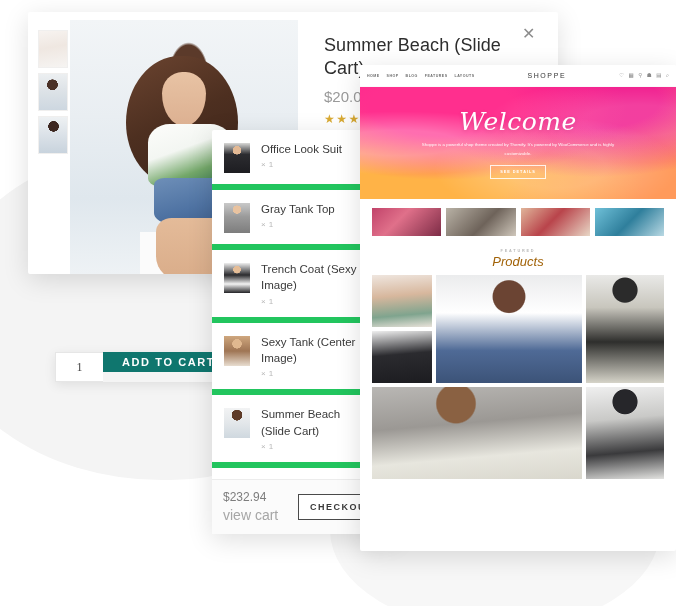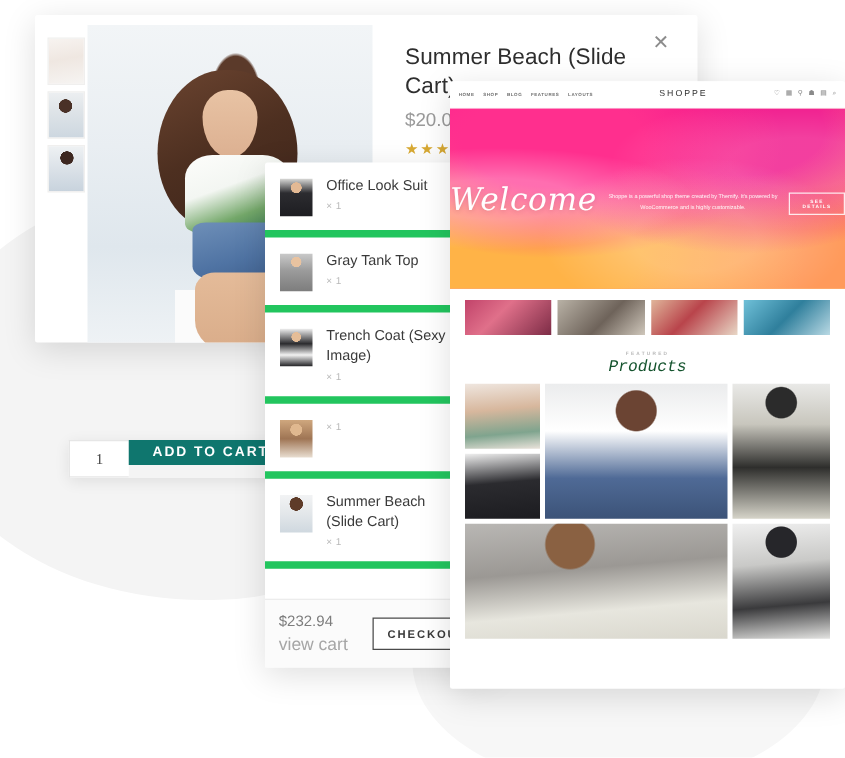--- a/index.html
+++ b/index.html
@@ -172,28 +172,28 @@
   }
   .sp-nav-links{display:flex;gap:7px;flex:0 0 auto;}
   .sp-nav-links span{font-size:3.6px;color:#6f6f6f;letter-spacing:.45px;font-weight:bold;}
   .sp-brand{
     flex:1;text-align:center;font-size:7px;color:#333;letter-spacing:1.6px;
   }
   .sp-nav-icons{display:flex;gap:4.5px;align-items:center;flex:0 0 auto;}
   .sp-nav-icons span{font-size:5.5px;color:#8a8a8a;line-height:1;}
 
   .sp-hero{
-    height:144px;position:relative;overflow:hidden;
+    height:112px;position:relative;overflow:hidden;
     background:
       radial-gradient(ellipse at 26% 18%, #ff2f8e 0 22%, transparent 56%),
       radial-gradient(ellipse at 74% 12%, #f0158a 0 20%, transparent 55%),
       radial-gradient(ellipse at 18% 82%, #ffb347 0 26%, transparent 62%),
       radial-gradient(ellipse at 84% 86%, #ff9a5b 0 24%, transparent 60%),
       linear-gradient(155deg,#ff1f8c 0%,#ff5ea0 34%,#ff8f6e 68%,#ffc46a 100%);
-    display:flex;flex-direction:row;align-items:center;justify-content:center;
+    display:flex;flex-direction:column;align-items:center;justify-content:center;
   }
   .sp-hero:before{
     content:"";position:absolute;inset:0;
     background:
       radial-gradient(ellipse at 12% 50%, rgba(255,255,255,.30) 0 16%, transparent 40%),
       radial-gradient(ellipse at 62% 72%, rgba(255,255,255,.22) 0 18%, transparent 44%),
       radial-gradient(ellipse at 88% 30%, rgba(255,255,255,.18) 0 14%, transparent 38%);
   }
   .sp-hero-title{
     position:relative;font-family:"DejaVu Serif", serif;font-style:italic;
@@ -215,22 +215,22 @@
   .sp-strip-img.a{background:linear-gradient(135deg,#c1436a 0%,#e0708a 40%,#7d2c46 100%);}
   .sp-strip-img.b{background:linear-gradient(135deg,#b9b2a6 0%,#6e635a 55%,#cfc7bb 100%);}
   .sp-strip-img.c{background:linear-gradient(135deg,#e0b59a 0%,#b9444b 45%,#e8d7c6 100%);}
   .sp-strip-img.d{background:linear-gradient(135deg,#6fc0d8 0%,#2f7f9c 50%,#b9d9e4 100%);}
 
   .sp-featured{text-align:center;padding:9px 0 6px;background:#fff;}
   .sp-featured-kicker{
     font-size:3.8px;color:#b9b9b9;letter-spacing:1.8px;font-weight:bold;
   }
   .sp-featured-title{
-    font-family:Liberation Mono, monospace;font-style:italic;
-    font-size:13px;color:#14532d;margin-top:1px;
+    font-family:Liberation Sans, sans-serif;font-style:italic;
+    font-size:13px;color:#a16207;margin-top:1px;
   }
 
   .sp-grid{
     padding:0 12px 14px;background:#fff;
     display:grid;grid-template-columns:60px 1fr 78px;
     grid-template-rows:52px 52px 92px;gap:4px;
   }
   .g{background-size:cover;background-position:center top;}
   .g1{grid-column:1;grid-row:1;background:linear-gradient(175deg,#efe6df 0%,#d7b79d 40%,#7fa48e 75%,#e9e2da 100%);}
   .g2{grid-column:1;grid-row:2;background:linear-gradient(175deg,#efefef 0%,#2b2b2f 45%,#1c1c20 100%);}
@@ -314,20 +314,21 @@
       <div class="ci-body">
         <div class="ci-name">Trench Coat (Sexy Image)</div>
         <div class="ci-qty">× 1</div>
       </div>
       <div class="ci-remove">✕</div>
     </div>
 
     <div class="cart-item">
       <div class="ci-thumb s4"></div>
       <div class="ci-body">
+        <div class="ci-name">Sexy Tank (Center Image)</div>
         <div class="ci-qty">× 1</div>
       </div>
       <div class="ci-remove">✕</div>
     </div>
 
     <div class="cart-item">
       <div class="ci-thumb s5"></div>
       <div class="ci-body">
         <div class="ci-name">Summer Beach (Slide Cart)</div>
         <div class="ci-qty">× 1</div>

